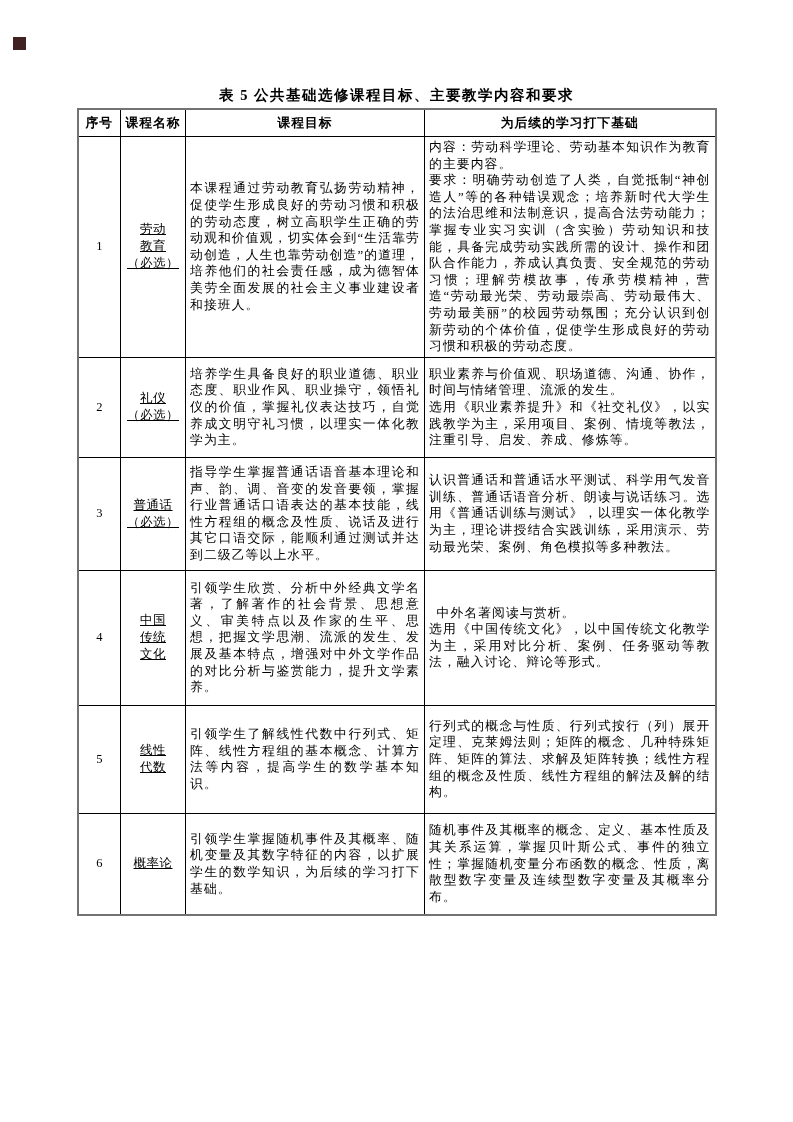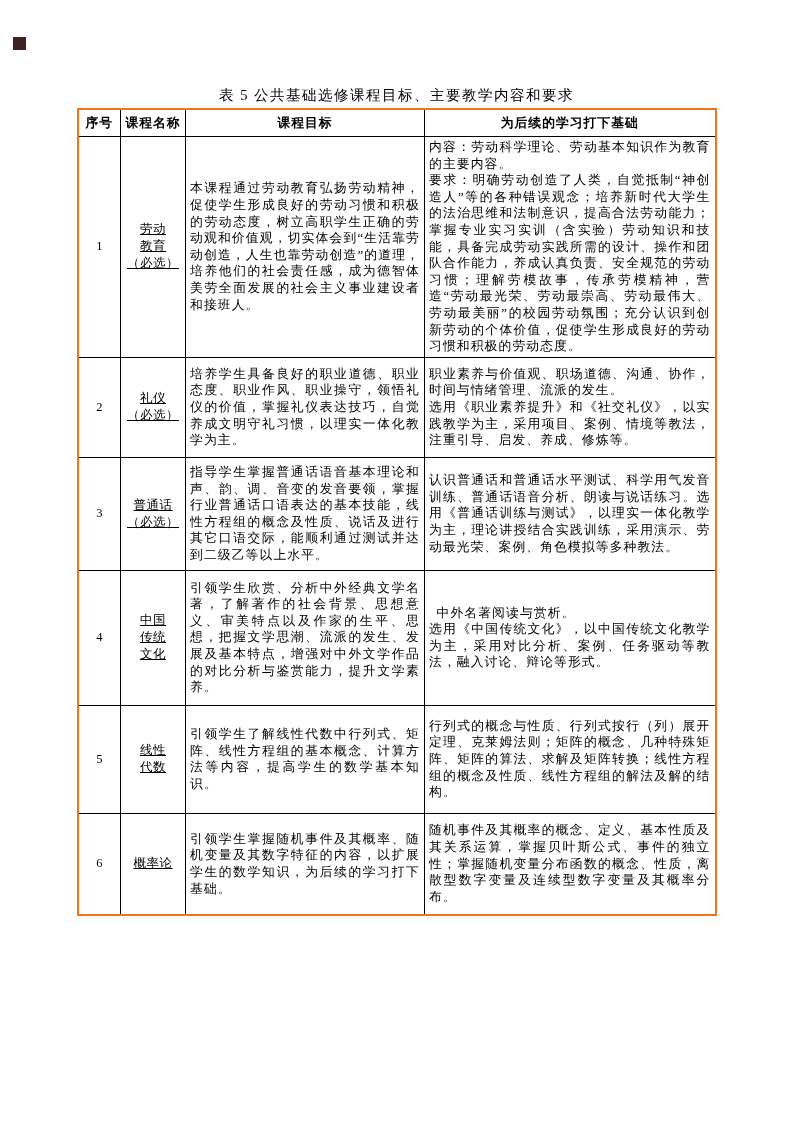--- a/index.html
+++ b/index.html
@@ -7,25 +7,25 @@
     width:793px;height:1122px;background:#ffffff;color:#000;
     font-family:"Liberation Serif","DejaVu Serif",serif;
   }
   .page{position:relative;width:793px;height:1122px;overflow:hidden;background:#fff;}
   .corner-mark{
     position:absolute;left:13px;top:37px;width:13px;height:13px;
     background:#402222;
   }
   .doc-title{
     margin:86px 0 3px 0;text-align:center;
-    font-size:14.5px;font-weight:normal;letter-spacing:1.5px;
+    font-size:14.5px;font-weight:bold;letter-spacing:1.5px;
   }
   table.course-table{
     border-collapse:collapse;table-layout:fixed;
-    margin:0 auto;width:638px;border:2px solid #f97316;
+    margin:0 auto;width:638px;border:2px solid #737373;
   }
   .course-table th,.course-table td{
     border:1px solid #000;vertical-align:middle;
     padding:2px 4px;overflow:hidden;
   }
   .course-table th{
     font-size:12.8px;font-weight:bold;letter-spacing:1px;
     text-align:center;padding:3px 2px;height:20px;
   }
   .c-num{text-align:center;font-size:12.5px;padding:2px 1px;}

